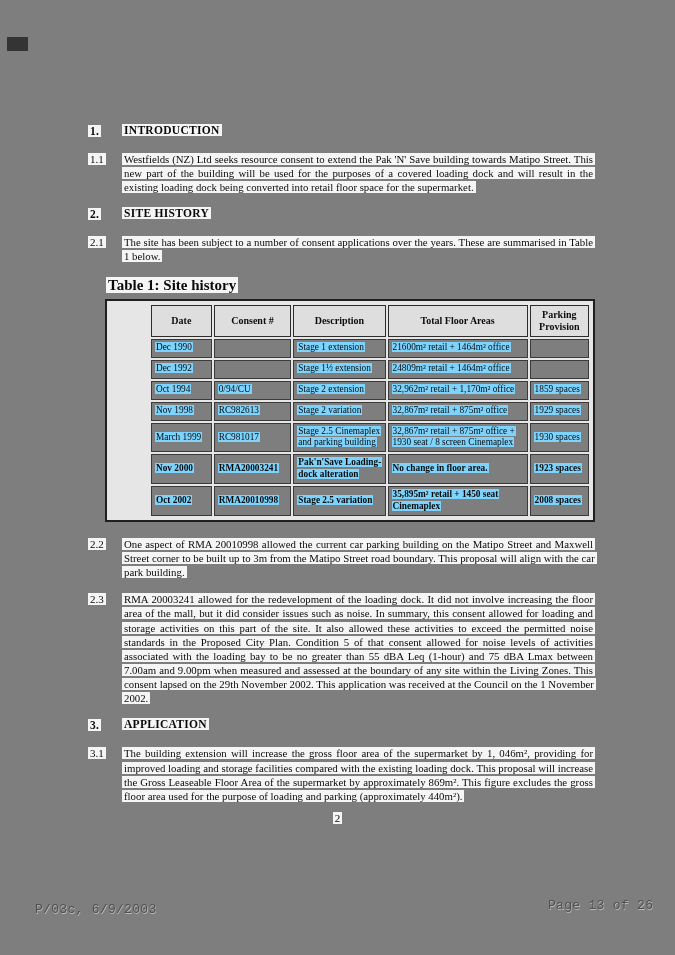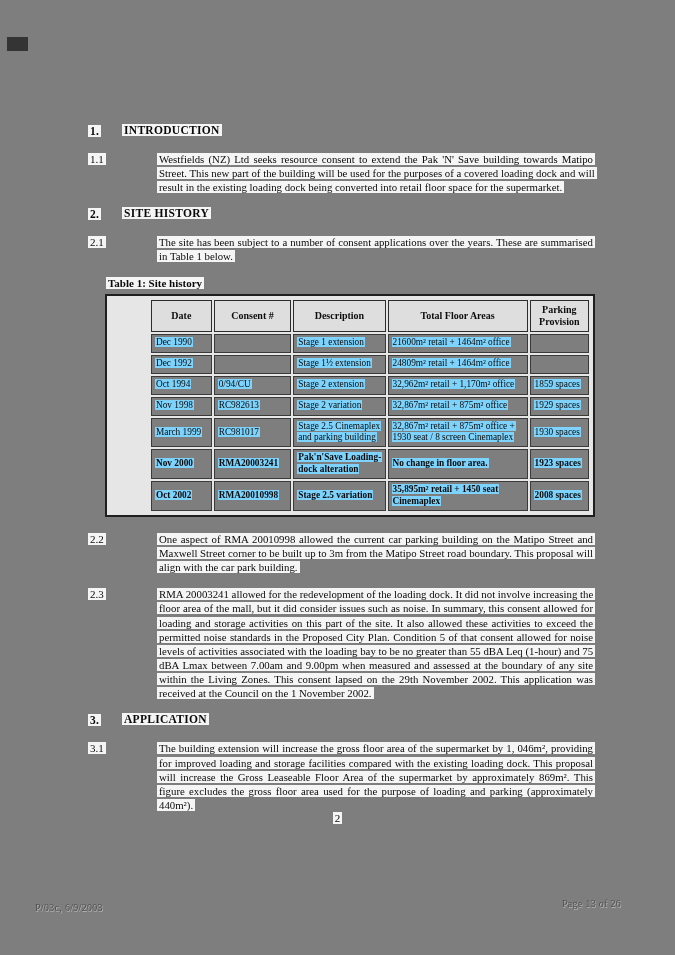--- a/index.html
+++ b/index.html
@@ -16,28 +16,28 @@
     background:#343434;
   }
   .content{
     position:absolute;left:88px;top:124px;width:507px;
   }
   .row{display:flex;}
   .num{width:34px;flex:none;font-size:11px;line-height:1.3;}
   .h-row{margin-bottom:13px;font-weight:bold;font-size:11.5px;letter-spacing:.3px;}
   .h-row .num{font-weight:bold;font-size:11.5px;}
   .p-row{margin-bottom:13px;justify-content:center;}
-  .p-text{width:473px;font-size:10.8px;line-height:1.31;text-align:justify;margin-left:35px;}
+  .p-text{width:473px;font-size:10.8px;line-height:1.31;text-align:justify;}
   .hl{
     background:#f5f5f5;color:#0a0a0a;
     padding:0 2px;
     -webkit-box-decoration-break:clone;box-decoration-break:clone;
   }
   .hl:empty{background:none;padding:0;}
-  .caption{margin:0 0 5px 18px;font-size:11px;font-weight:bold;}
+  .caption{margin:0 0 5px 18px;font-size:15px;font-weight:bold;}
   .table-wrap{margin:0 0 11px 17px;}
   .table-frame{
     display:inline-block;border:2px solid #1f1f1f;background:#e6e6e6;padding:2px;
   }
   table{border-collapse:separate;border-spacing:2px;margin-left:40px;}
   col.c-date{width:62px;} col.c-consent{width:78px;} col.c-desc{width:94px;}
   col.c-floor{width:144px;} col.c-park{width:60px;}
   th{
     background:#dedede;border:1px solid #2c2c2c;
     font-size:10px;font-weight:bold;text-align:center;vertical-align:middle;
@@ -51,25 +51,25 @@
   .chl{
     background:#7dd3fc;color:#0a0a0a;padding:0 1px;
     -webkit-box-decoration-break:clone;box-decoration-break:clone;
   }
   .chl:empty{background:none;padding:0;}
   tr.row-bold .chl{font-weight:bold;}
   .page-num{
     position:absolute;left:0;right:0;top:812px;text-align:center;font-size:11px;
   }
   .footer{
-    position:absolute;font-size:10px;font-family:Liberation Serif, serif;
+    position:absolute;font-size:13px;font-family:Liberation Mono, monospace;
     color:#474747;text-shadow:0.6px 0.6px 0 #c6c6c6;opacity:.85;letter-spacing:.3px;
   }
   .footer-left{left:35px;top:902px;}
-  .footer-right{left:562px;top:898px;text-align:center;}
+  .footer-right{left:548px;top:898px;text-align:center;}
 </style>
 </head>
 <body>
 
 <div class="canvas">
 
   <div class="artifact"></div>
 
   <div class="content">
 

